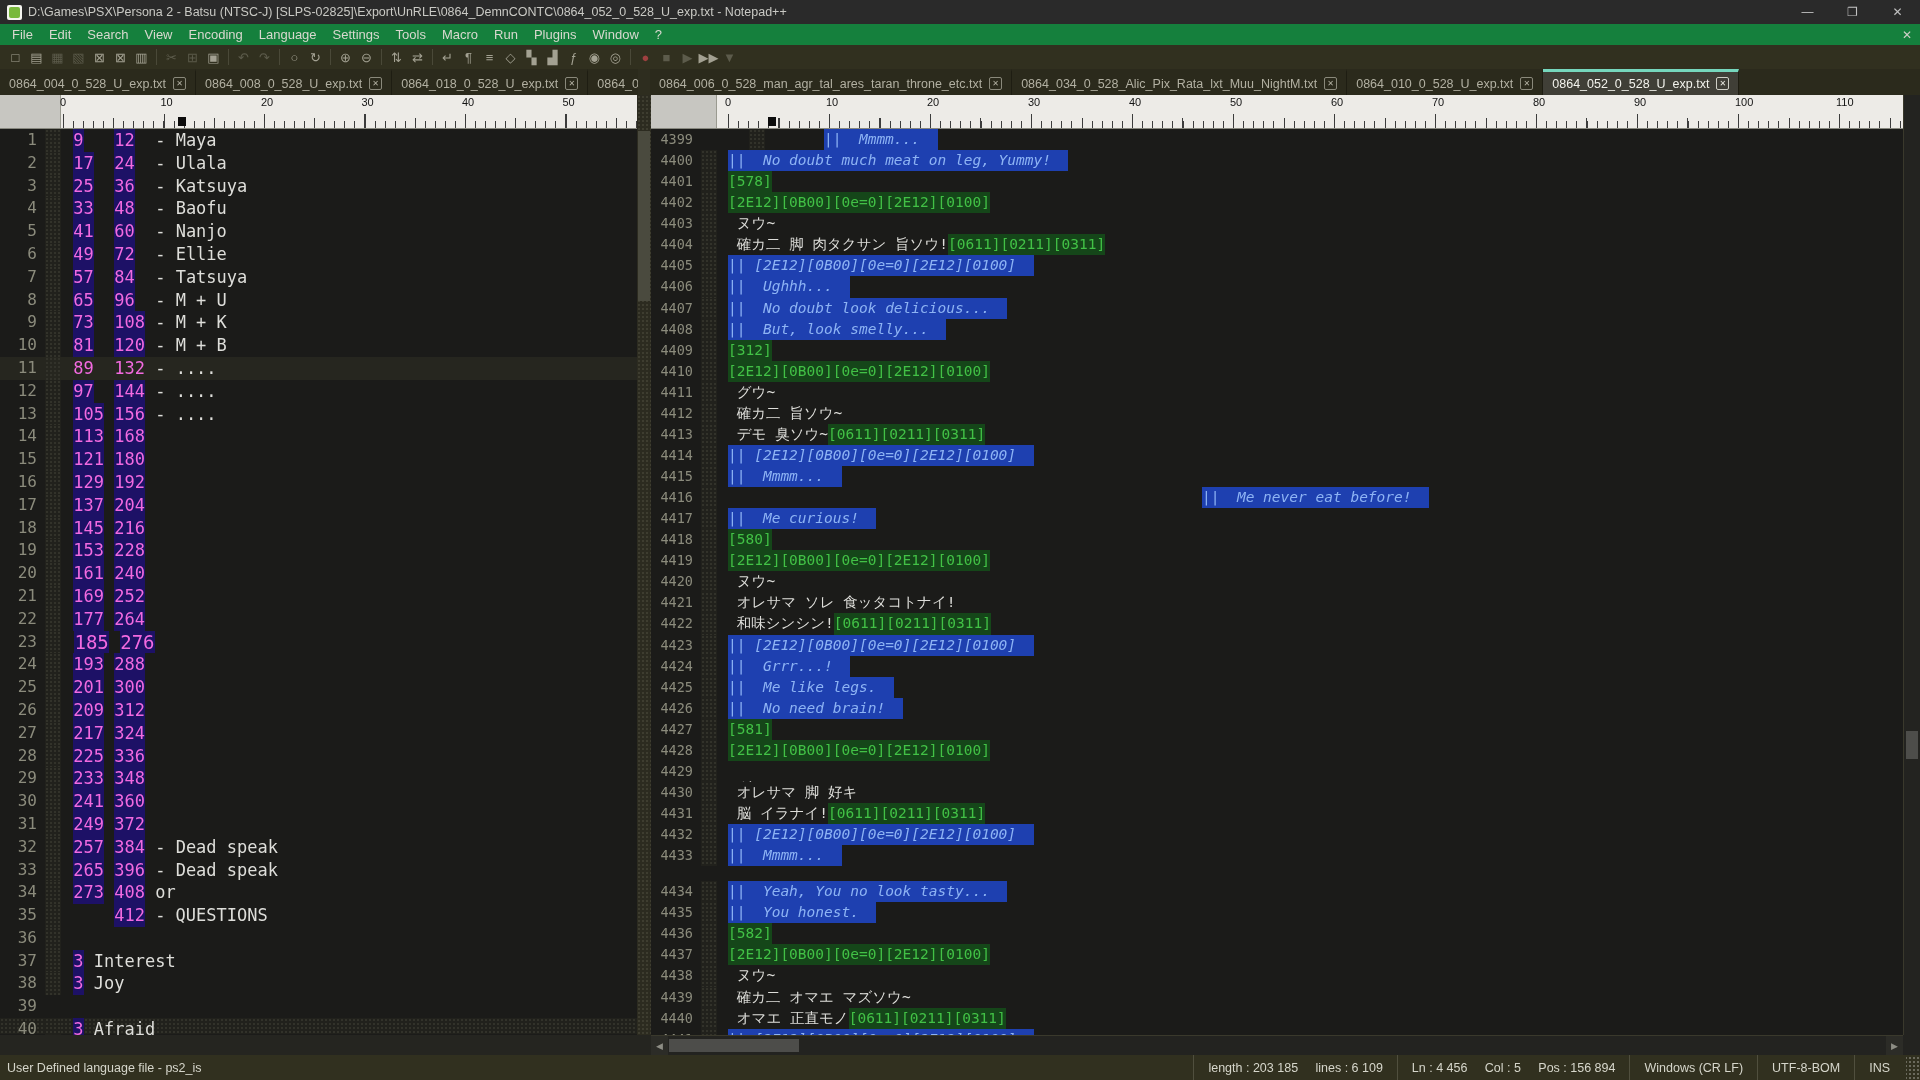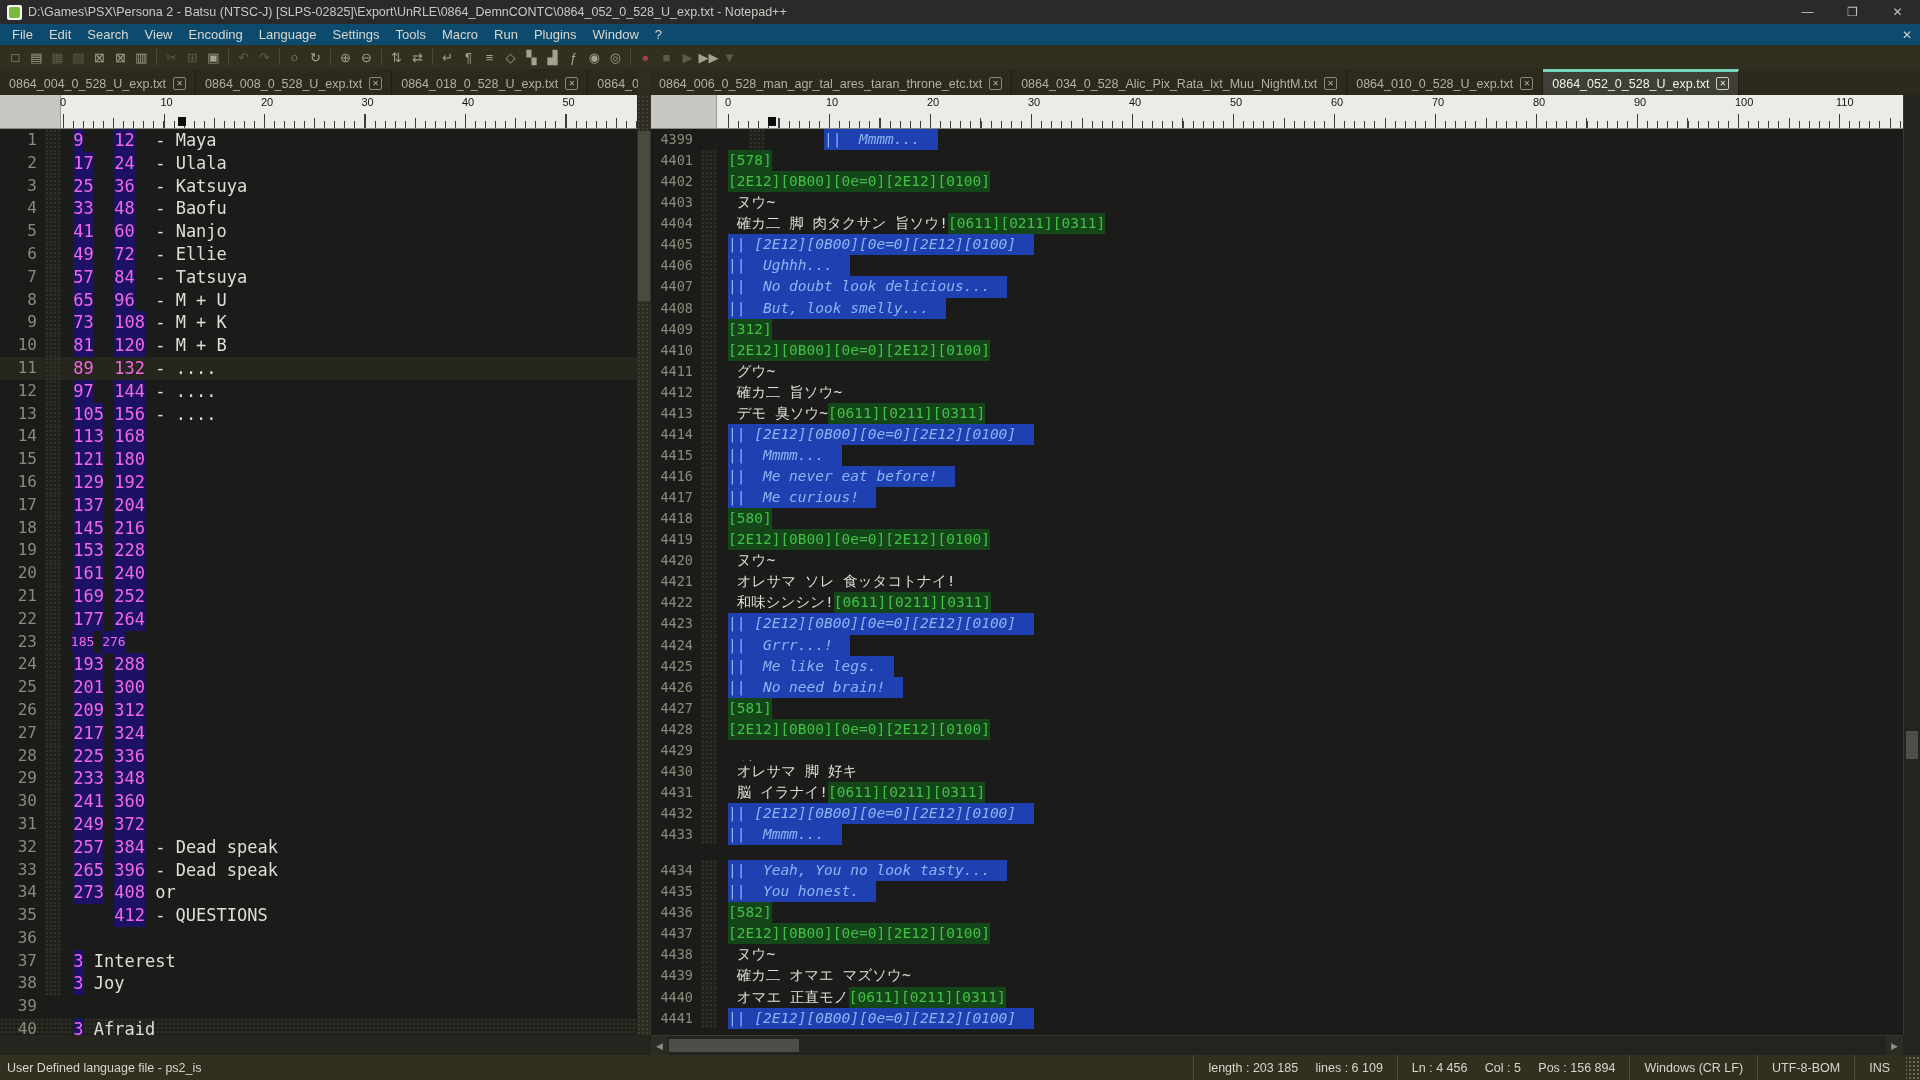--- a/index.html
+++ b/index.html
@@ -9,21 +9,21 @@
 
   
   .titlebar { height:24px; background:#2a2a2a; display:flex; align-items:center; flex:0 0 auto; }
   .npp-ico { width:15px; height:15px; margin:0 6px 0 7px; background:#f5f5f0; border-radius:2px; position:relative; }
   .npp-ico::after { content:""; position:absolute; left:2px; top:2px; right:2px; bottom:2px; background:#79b93c; border-radius:2px; }
   .title-text { color:#c9c9c4; font-size:12.5px; white-space:nowrap; }
   .winbtns { margin-left:auto; display:flex; height:100%; }
   .winbtn { width:45px; height:100%; display:flex; align-items:center; justify-content:center; color:#c2c2c2; font-size:12px; }
 
   
-  .menubar { height:21px; background:#0c4a6e; display:flex; align-items:center; padding-left:4px; flex:0 0 auto; }
+  .menubar { height:21px; background:#15803d; display:flex; align-items:center; padding-left:4px; flex:0 0 auto; }
   .menu-item { color:#d8d8cf; font-size:13px; padding:0 8px; line-height:21px; }
   .menu-close { margin-left:auto; margin-right:8px; color:#cfcfc8; font-size:12px; }
 
   
   .toolbar { height:24px; background:#31301f; display:flex; align-items:center; padding-left:5px; flex:0 0 auto; }
   .tb-icon { width:21px; height:20px; display:flex; align-items:center; justify-content:center; font-size:13px; color:#a3a192; }
   .tb-icon.dim { color:#5c5b4b; }
   .tb-sep { width:1px; height:16px; background:#4a4938; margin:0 4px; }
 
   
@@ -320,21 +320,21 @@
             <span class="code" style="font-size: 17px; line-height: 22.8px; padding-left: 2px;"><span class="seg-p"> </span><span class="seg-n">169</span><span class="seg-p"> </span><span class="seg-n">252</span></span>
           </div>
           <div class="row" style="height: 22.8px;">
             <span class="ln" style="width: 45px; font-size: 16px; line-height: 22.8px;">22</span>
             <span class="marginc"></span>
             <span class="code" style="font-size: 17px; line-height: 22.8px; padding-left: 2px;"><span class="seg-p"> </span><span class="seg-n">177</span><span class="seg-p"> </span><span class="seg-n">264</span></span>
           </div>
           <div class="row" style="height: 22.8px;">
             <span class="ln" style="width: 45px; font-size: 16px; line-height: 22.8px;">23</span>
             <span class="marginc"></span>
-            <span class="code" style="font-size: 13px; line-height: 22.8px; padding-left: 2px;"><span class="seg-p"> </span><span class="seg-n">185</span><span class="seg-p"> </span><span class="seg-n">276</span></span>
+            <span class="code" style="font-size: 19px; line-height: 22.8px; padding-left: 2px;"><span class="seg-p"> </span><span class="seg-n">185</span><span class="seg-p"> </span><span class="seg-n">276</span></span>
           </div>
           <div class="row" style="height: 22.8px;">
             <span class="ln" style="width: 45px; font-size: 16px; line-height: 22.8px;">24</span>
             <span class="marginc"></span>
             <span class="code" style="font-size: 17px; line-height: 22.8px; padding-left: 2px;"><span class="seg-p"> </span><span class="seg-n">193</span><span class="seg-p"> </span><span class="seg-n">288</span></span>
           </div>
           <div class="row" style="height: 22.8px;">
             <span class="ln" style="width: 45px; font-size: 16px; line-height: 22.8px;">25</span>
             <span class="marginc"></span>
             <span class="code" style="font-size: 17px; line-height: 22.8px; padding-left: 2px;"><span class="seg-p"> </span><span class="seg-n">201</span><span class="seg-p"> </span><span class="seg-n">300</span></span>
@@ -439,20 +439,25 @@
           <div class="tickrow" style="left: 77px; height: 14px; background-image: repeating-linear-gradient(90deg, rgb(60, 60, 60) 0px, rgb(60, 60, 60) 1px, transparent 1px, transparent 101px);"></div>
           <div class="ruler-marker" style="left: 117px;"></div>
         </div>
         <div class="pane-content">
           <div class="row" style="height: 21.07px; gap: 48px;">
             <span class="ln" style="width: 50px; font-size: 13.5px; line-height: 21.07px;">4399</span>
             <span class="marginc"></span>
             <span class="code" style="font-size: 14.5px; line-height: 21.07px; padding-left: 11px;"><span class="seg-s">||  Mmmm...  </span></span>
           </div>
           <div class="row" style="height: 21.07px;">
+            <span class="ln" style="width: 50px; font-size: 13.5px; line-height: 21.07px;">4400</span>
+            <span class="marginc"></span>
+            <span class="code" style="font-size: 14.5px; line-height: 21.07px; padding-left: 11px;"><span class="seg-s">||  No doubt much meat on leg, Yummy!  </span></span>
+          </div>
+          <div class="row" style="height: 21.07px;">
             <span class="ln" style="width: 50px; font-size: 13.5px; line-height: 21.07px;">4401</span>
             <span class="marginc"></span>
             <span class="code" style="font-size: 14.5px; line-height: 21.07px; padding-left: 11px;"><span class="seg-g">[578]</span></span>
           </div>
           <div class="row" style="height: 21.07px;">
             <span class="ln" style="width: 50px; font-size: 13.5px; line-height: 21.07px;">4402</span>
             <span class="marginc"></span>
             <span class="code" style="font-size: 14.5px; line-height: 21.07px; padding-left: 11px;"><span class="seg-g">[2E12][0B00][0e=0][2E12][0100]</span></span>
           </div>
           <div class="row" style="height: 21.07px;">
@@ -516,21 +521,21 @@
             <span class="code" style="font-size: 14.5px; line-height: 21.07px; padding-left: 11px;"><span class="seg-s">|| [2E12][0B00][0e=0][2E12][0100]  </span></span>
           </div>
           <div class="row" style="height: 21.07px;">
             <span class="ln" style="width: 50px; font-size: 13.5px; line-height: 21.07px;">4415</span>
             <span class="marginc"></span>
             <span class="code" style="font-size: 14.5px; line-height: 21.07px; padding-left: 11px;"><span class="seg-s">||  Mmmm...  </span></span>
           </div>
           <div class="row" style="height: 21.07px;">
             <span class="ln" style="width: 50px; font-size: 13.5px; line-height: 21.07px;">4416</span>
             <span class="marginc"></span>
-            <span class="code" style="font-size: 14.5px; line-height: 21.07px; padding-left: 11px;"><span class="seg-s">||  Me never eat before!  </span></span>
+            <span class="code" style="font-size: 14.5px; line-height: 21.07px; padding-left: 11px; text-align: center;"><span class="seg-s">||  Me never eat before!  </span></span>
           </div>
           <div class="row" style="height: 21.07px;">
             <span class="ln" style="width: 50px; font-size: 13.5px; line-height: 21.07px;">4417</span>
             <span class="marginc"></span>
             <span class="code" style="font-size: 14.5px; line-height: 21.07px; padding-left: 11px;"><span class="seg-s">||  Me curious!  </span></span>
           </div>
           <div class="row" style="height: 21.07px;">
             <span class="ln" style="width: 50px; font-size: 13.5px; line-height: 21.07px;">4418</span>
             <span class="marginc"></span>
             <span class="code" style="font-size: 14.5px; line-height: 21.07px; padding-left: 11px;"><span class="seg-g">[580]</span></span>

